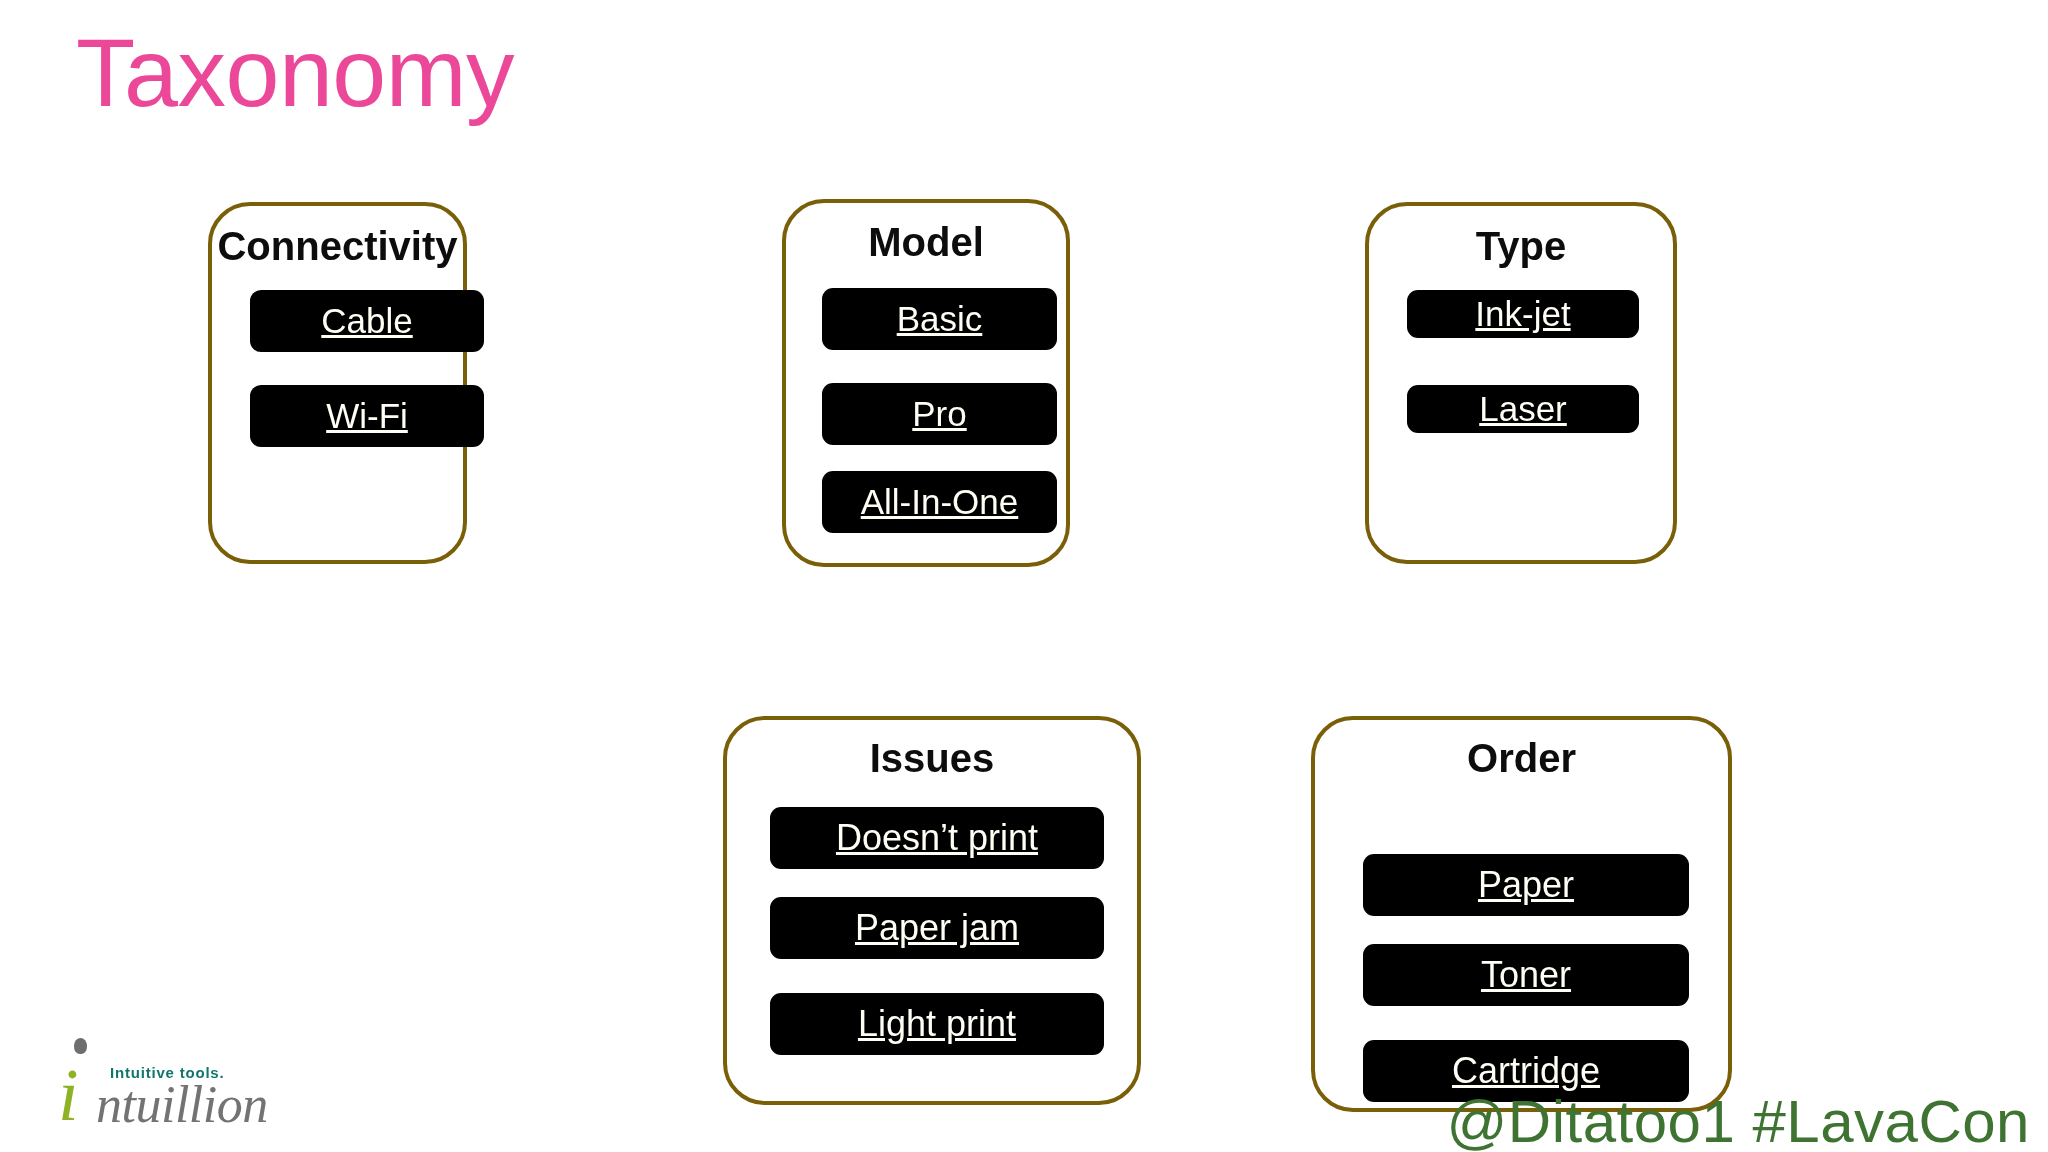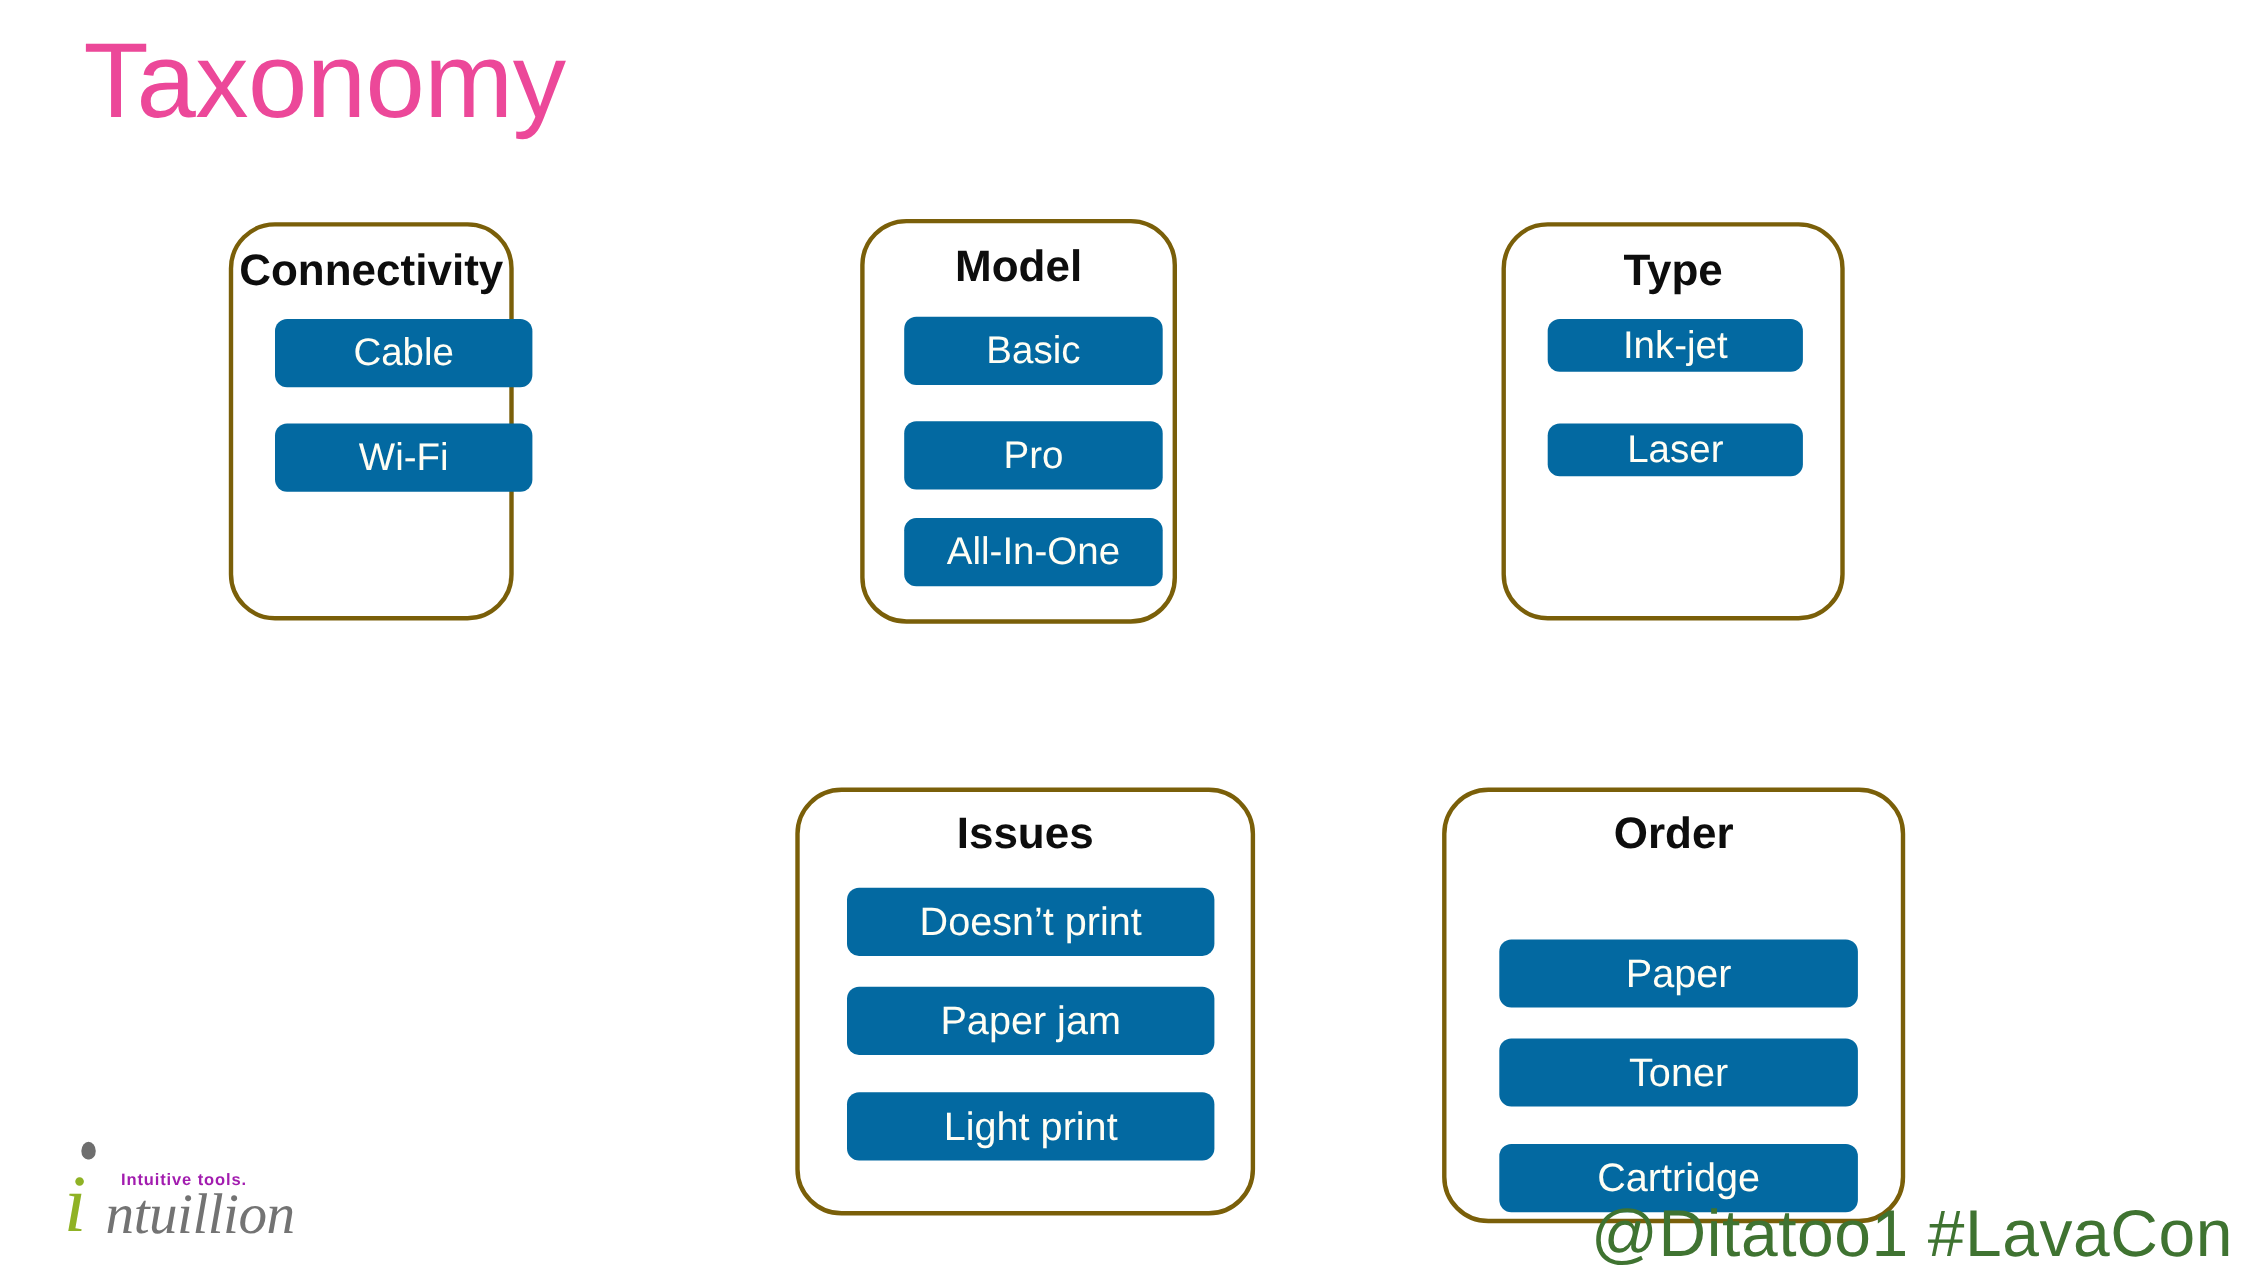--- a/index.html
+++ b/index.html
@@ -50,28 +50,29 @@
     left: 0;
     right: 0;
     text-align: center;
     font-weight: 700;
     color: #0d0d0d;
     white-space: nowrap;
   }
   .pill {
     position: absolute;
     box-sizing: border-box;
-    background: #0369a1;
+    background: #000000;
     border-radius: 11px;
     color: #FFFEF4;
     display: flex;
     align-items: center;
     justify-content: center;
     font-weight: 400;
     white-space: nowrap;
+    text-decoration: underline;
   }
 
   
   #card-connectivity { left: 208px; top: 202px; width: 259px; height: 362px; }
   #card-connectivity .card-title { top: 18px; font-size: 40px; }
   #card-connectivity .pill { left: 38px; width: 234px; height: 62px; font-size: 35px; }
   #card-connectivity .pill.p0 { top: 84px; }
   #card-connectivity .pill.p1 { top: 179px; }
 
   
@@ -124,21 +125,21 @@
     bottom: 10px;
     width: 220px;
     height: 110px;
   }
   #logo-tagline {
     position: absolute;
     left: 76px;
     top: 32px;
     font-size: 15px;
     font-weight: 700;
-    color: #a21caf;
+    color: #0f766e;
     letter-spacing: 0.8px;
     white-space: nowrap;
   }
   #logo-i-dot {
     position: absolute;
     left: 40px;
     top: 6px;
     width: 13px;
     height: 16px;
     background: #6e6e6e;

